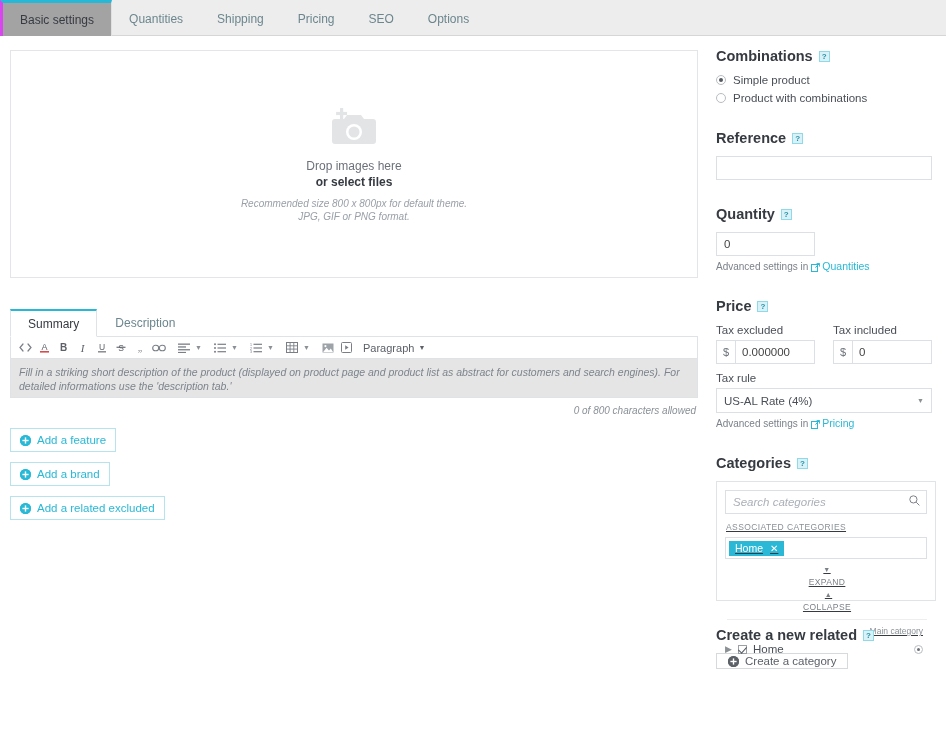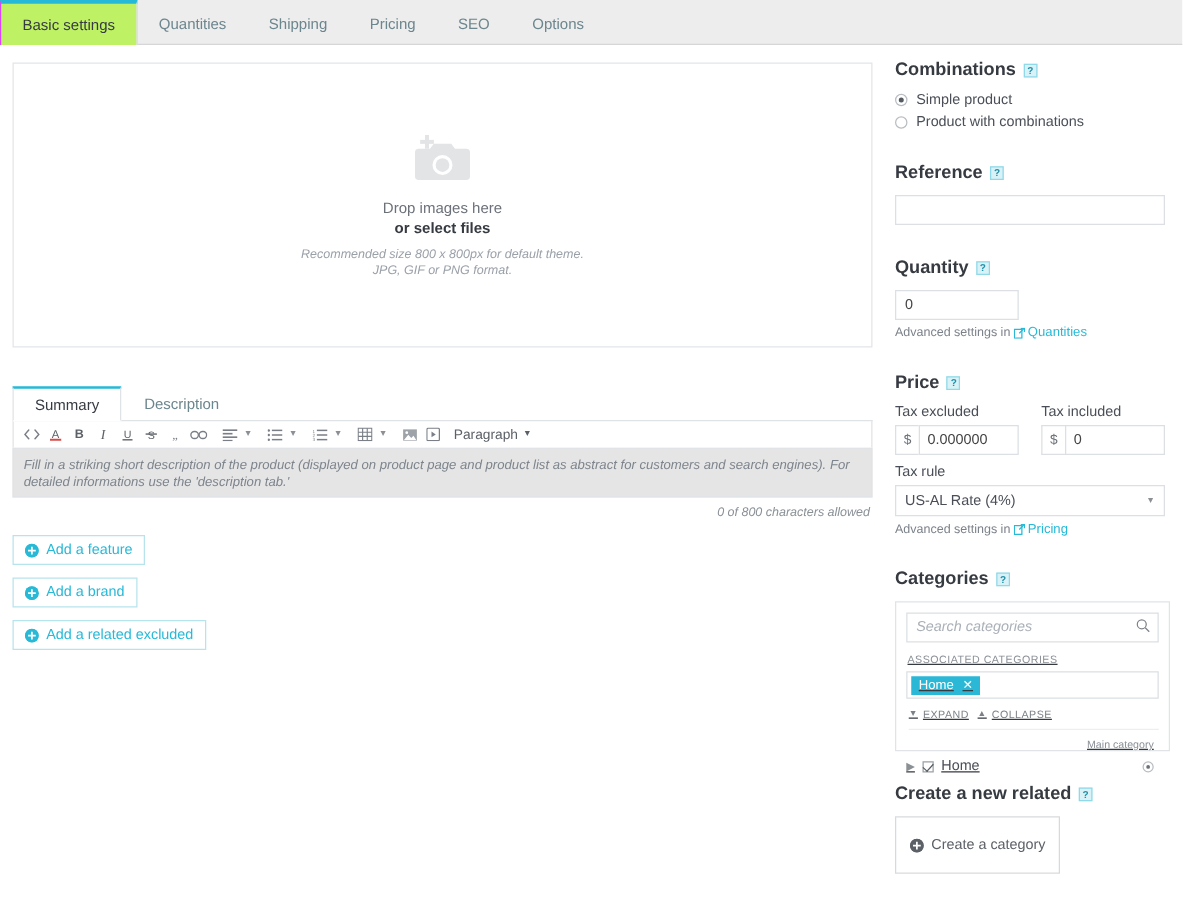--- a/index.html
+++ b/index.html
@@ -25,24 +25,24 @@
   .tab {
     padding:0 17px;
     display:flex; align-items:center;
     font-size:12px;
     color:#6c868e;
     cursor:pointer;
     border-top:3px solid transparent;
     white-space:nowrap;
   }
   .tab.active {
-    background:#bef264;
+    background:#a3a3a3;
     color:#363a41;
     border-top:3px solid #25b9d7;
-    border-left:1px solid #d946ef;
+    border-left:3px solid #d946ef;
     border-right:1px solid #e0e0e0;
     margin-bottom:-1px;
   }
 
   
   .page { display:flex; height:702px; }
   .left { width:706px; position:relative; }
   .right { width:240px; padding:12px 10px 0 10px; }
 
   
@@ -249,20 +249,21 @@
     cursor:default;
   }
   .tag-x { font-size:10px; cursor:pointer; }
   .expcol {
     display:flex; align-items:center; gap:4px;
     font-size:8.5px; color:#7b8187;
     letter-spacing:0.4px;
     margin:7px 0 6px 2px;
     border-bottom:1px solid #eceef0;
     padding-bottom:7px;
+    flex-direction:column;
   }
   .expcol span { cursor:pointer; }
   .maincat-lbl { font-size:8.5px; color:#8a9096; text-align:right; margin-right:4px;}
   .treerow {
     display:flex; align-items:center;
     margin-top:7px;
     font-size:11.5px; color:#4a4f57;
   }
   .chev { font-size:9px; color:#8b9095; width:13px; cursor:pointer;}
   .cbx {
@@ -281,21 +282,21 @@
     position:relative; margin-right:4px; cursor:pointer;
   }
   .mainradio::after{
     content:""; position:absolute;left:2px;top:2px;
     width:3px;height:3px;border-radius:50%;background:#6b7077;
   }
   .createbtn {
     display:inline-flex; align-items:center; gap:6px;
     border:1px solid #d7dadd; background:#fff;
     color:#5c6168; font-size:11.5px;
-    padding:16px 11px; cursor:pointer;
+    padding:1px 11px; cursor:pointer;
   }
   .cplus-grey {
     width:11px;height:11px;border-radius:50%;
     background:#5c6168;color:#fff;
     display:inline-flex;align-items:center;justify-content:center;
     flex:0 0 auto;
   }
 </style>
 </head>
 <body>

